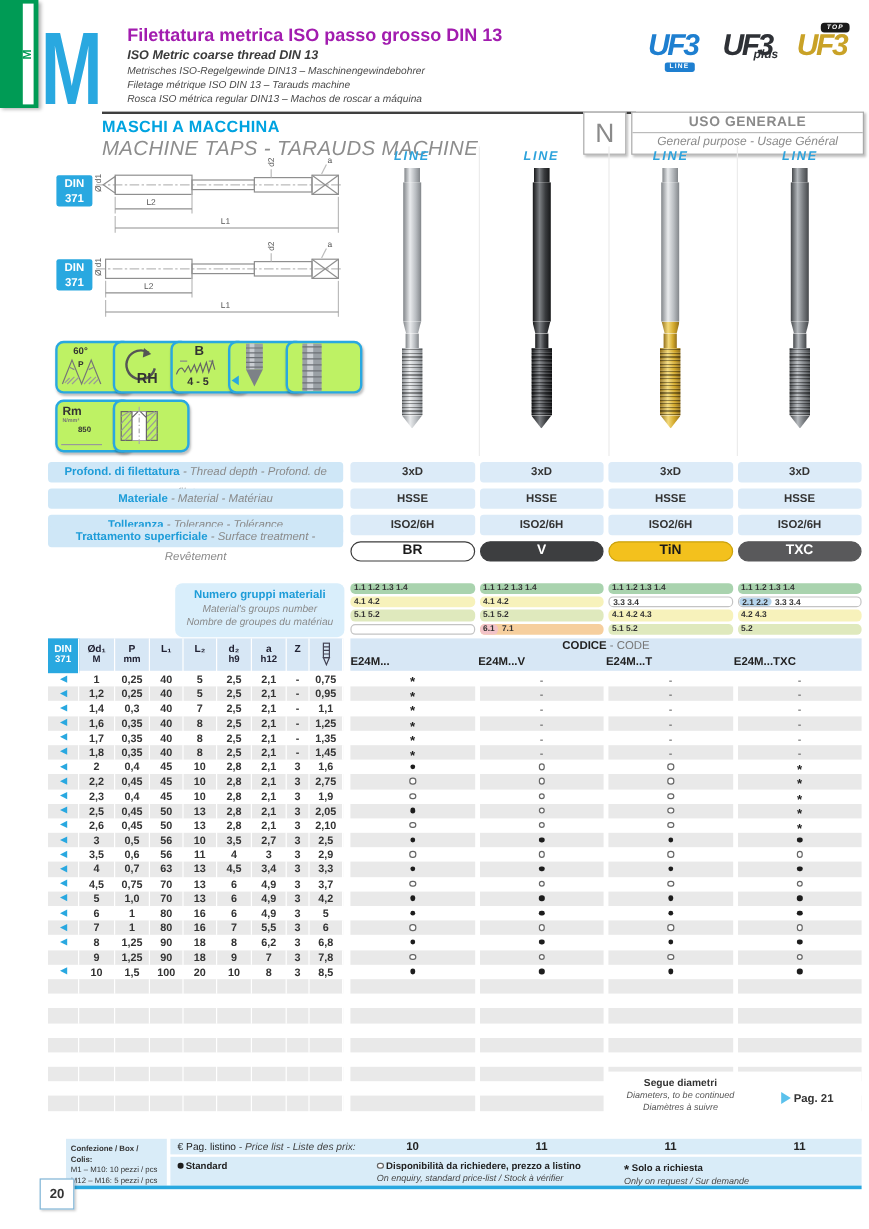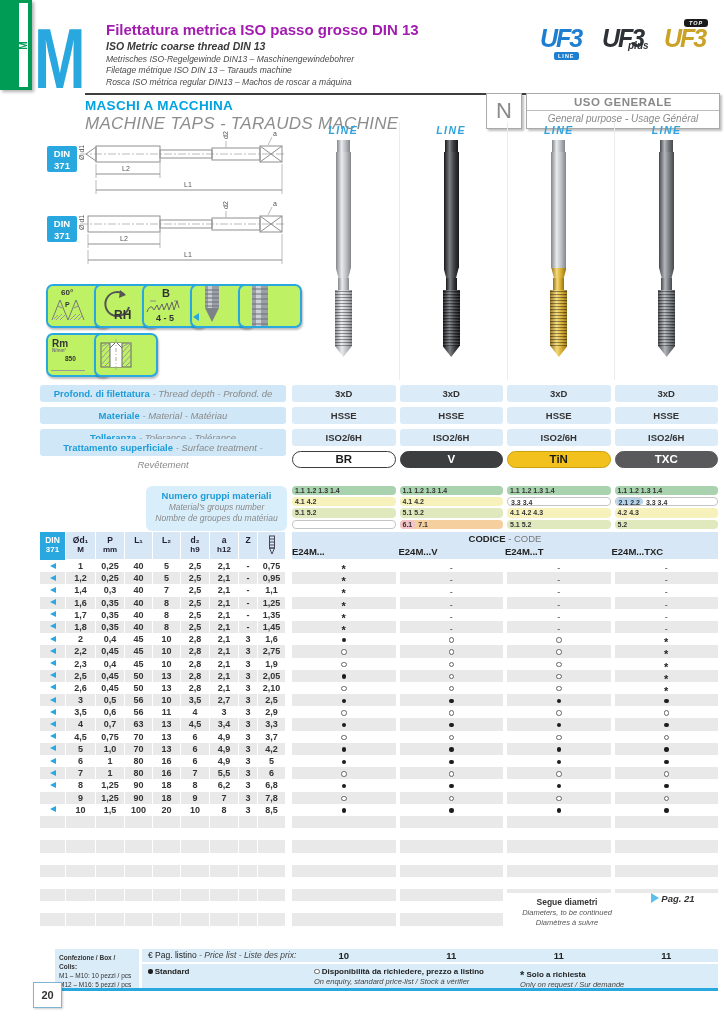--- a/index.html
+++ b/index.html
@@ -102,21 +102,21 @@
   .c-row.odd{background:#e9e9e9;}
   .dotshape{display:inline-block;width:4.5px;height:4.5px;border-radius:50%;background:#1d1d1d;vertical-align:middle;}
   .circshape{display:inline-block;width:4.5px;height:4.5px;border-radius:50%;border:1px solid #666;background:#fff;vertical-align:middle;box-sizing:border-box;width:5.5px;height:5.5px;}
   .s-star{font-size:11px;font-weight:bold;color:#222;position:relative;top:2px;}
   .s-dash{font-size:9px;color:#444;}
 
   #continuation{left:506px;top:893px;width:212px;height:44px;background:#fff;display:flex;}
   #cont-text{flex:1;text-align:center;padding-top:4px;}
   #cont-it{font-size:8.5px;font-weight:bold;color:#333;}
   .cont-sub{font-size:7.5px;font-style:italic;color:#555;margin-top:1px;}
-  #cont-page{width:90px;display:flex;justify-content:center;gap:2px;font-style:italic;}
+  #cont-page{width:90px;display:flex;align-items:center;justify-content:center;gap:2px;}
   .tri-right{width:0;height:0;border-top:5px solid transparent;border-bottom:5px solid transparent;border-left:8px solid #5bc1ec;}
   #cont-page-label{font-size:9.5px;font-weight:bold;color:#333;}
 
   
   #conf-box{left:55px;top:949px;width:84px;height:39px;background:#d9ecf8;padding:4px 4px;box-sizing:border-box;font-size:6.5px;color:#333;line-height:9px;}
   #conf-box .c1{font-weight:bold;}
   #band{left:142px;top:949px;width:576px;height:39px;}
   #band-row1{height:13px;background:#d9ecf8;margin-bottom:1.5px;position:relative;}
   #price-label{position:absolute;left:6px;top:1px;font-size:8.5px;color:#222;}
   #price-label .strong{font-weight:normal;}

